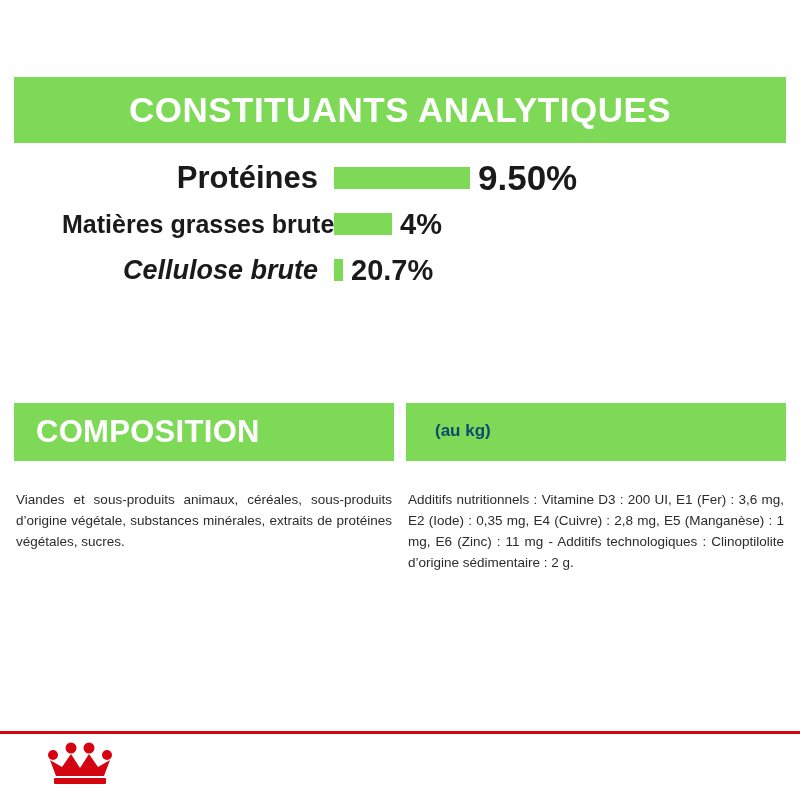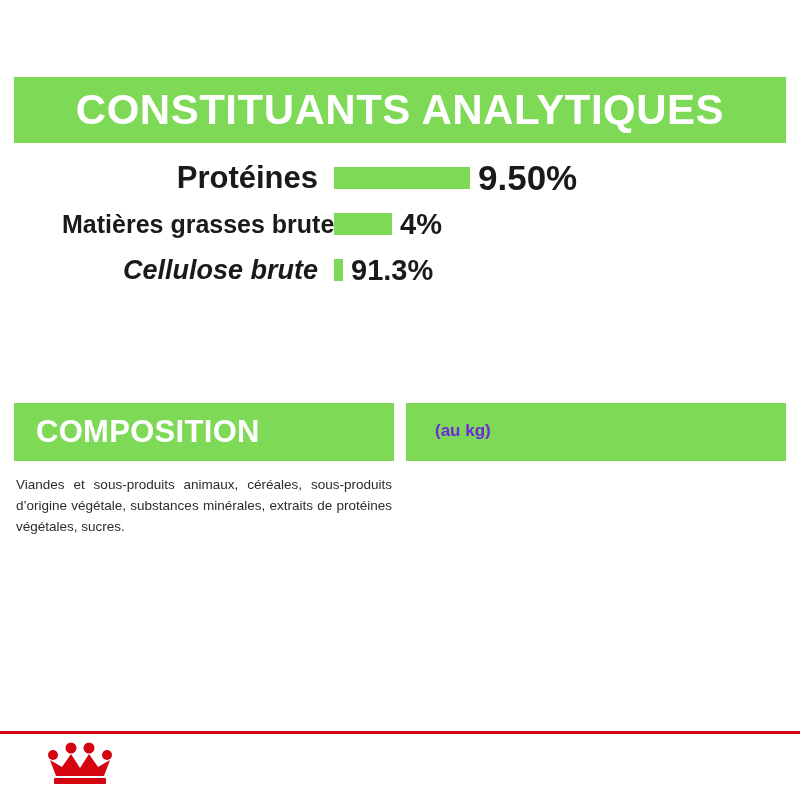--- a/index.html
+++ b/index.html
@@ -29,21 +29,21 @@
     top: 77px;
     width: 772px;
     height: 66px;
     background: #7ed957;
     display: flex;
     align-items: center;
     justify-content: center;
   }
   .banner-main .banner-title {
     color: #ffffff;
-    font-size: 42px;
+    font-size: 35px;
     font-weight: bold;
     letter-spacing: 0.5px;
     text-align: center;
   }
 
   
   .nutrients {
     position: absolute;
     left: 14px;
     top: 155px;
@@ -104,28 +104,28 @@
     box-sizing: border-box;
   }
   .panel-header .panel-title {
     color: #ffffff;
     font-size: 31px;
     font-weight: bold;
     letter-spacing: 0.3px;
     white-space: nowrap;
   }
   .panel-header .panel-subtitle {
-    color: #6d28d9;
+    color: #0c4a6e;
     font-size: 17px;
     font-weight: bold;
     margin-left: 7px;
     padding-bottom: 2px;
   }
   .panel-body {
-    padding: 14px 2px 0 2px;
+    padding: 29px 2px 0 2px;
     font-size: 13.5px;
     line-height: 1.55;
     color: #2b2b2b;
     text-align: justify;
   }
   .panel-body.tight { hyphens: auto; }
 
   
   .footer-rule {
     position: absolute;
@@ -162,38 +162,39 @@
 
     <div class="nutrient-row row-1">
       <div class="nutrient-label">Matières grasses brutes</div>
       <div class="nutrient-bar" style="width:58px;"></div>
       <div class="nutrient-value">4%</div>
     </div>
 
     <div class="nutrient-row row-2">
       <div class="nutrient-label">Cellulose brute</div>
       <div class="nutrient-bar" style="width:9px;"></div>
-      <div class="nutrient-value">91.3%</div>
+      <div class="nutrient-value">20.7%</div>
     </div>
 
   </div>
 
   <div class="panels">
 
     <div class="panel">
       <div class="panel-header">
         <span class="panel-title">COMPOSITION</span>
       </div>
       <div class="panel-body">Viandes et sous-produits animaux, céréales, sous-produits d’origine végétale, substances minérales, extraits de protéines végétales, sucres.</div>
     </div>
 
     <div class="panel">
       <div class="panel-header">
         <span class="panel-subtitle">(au kg)</span>
       </div>
+      <div class="panel-body tight">Additifs nutritionnels : Vitamine D3 : 200 UI, E1 (Fer) : 3,6 mg, E2 (Iode) : 0,35 mg, E4 (Cuivre) : 2,8 mg, E5 (Manganèse) : 1 mg, E6 (Zinc) : 11 mg - Additifs technologiques : Clinoptilolite d’origine sédimentaire : 2 g.</div>
     </div>
 
   </div>
 
   <div class="footer-rule"></div>
 
   <div class="crown">
     <svg viewBox="0 0 72 44" width="72" height="44" aria-hidden="true">
       <g fill="#d40511">
         <circle cx="9" cy="13" r="5"></circle>

